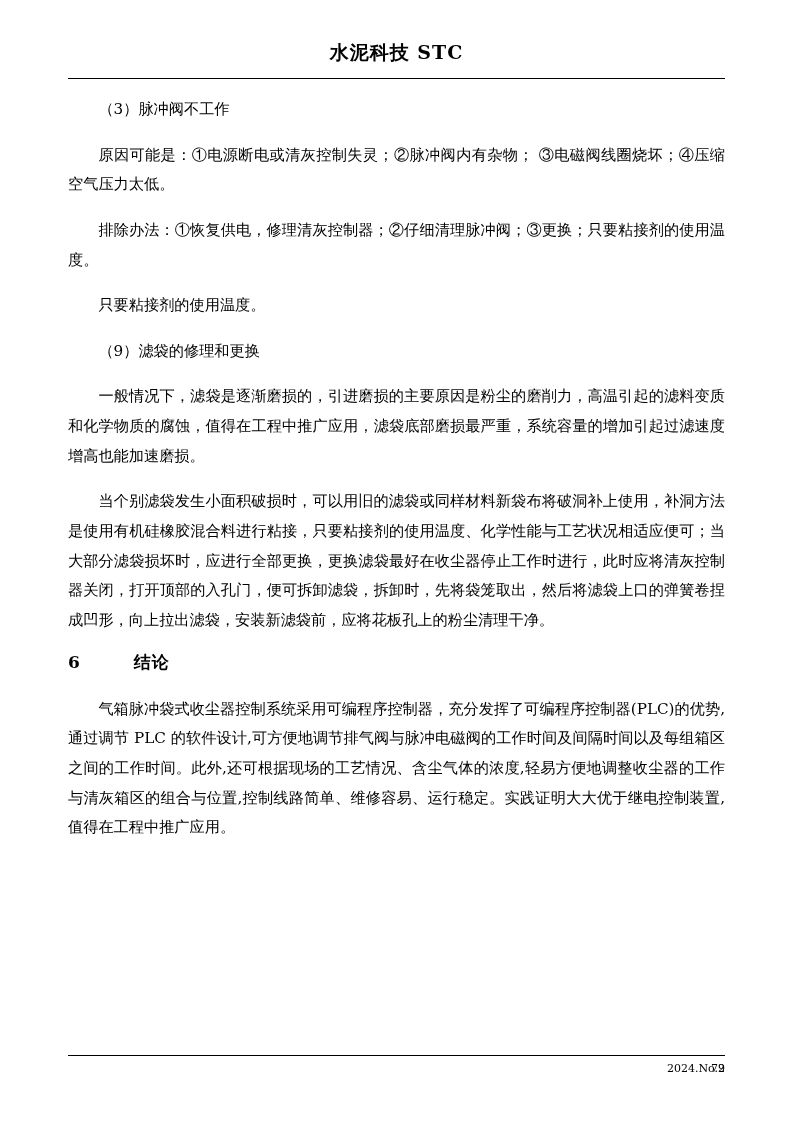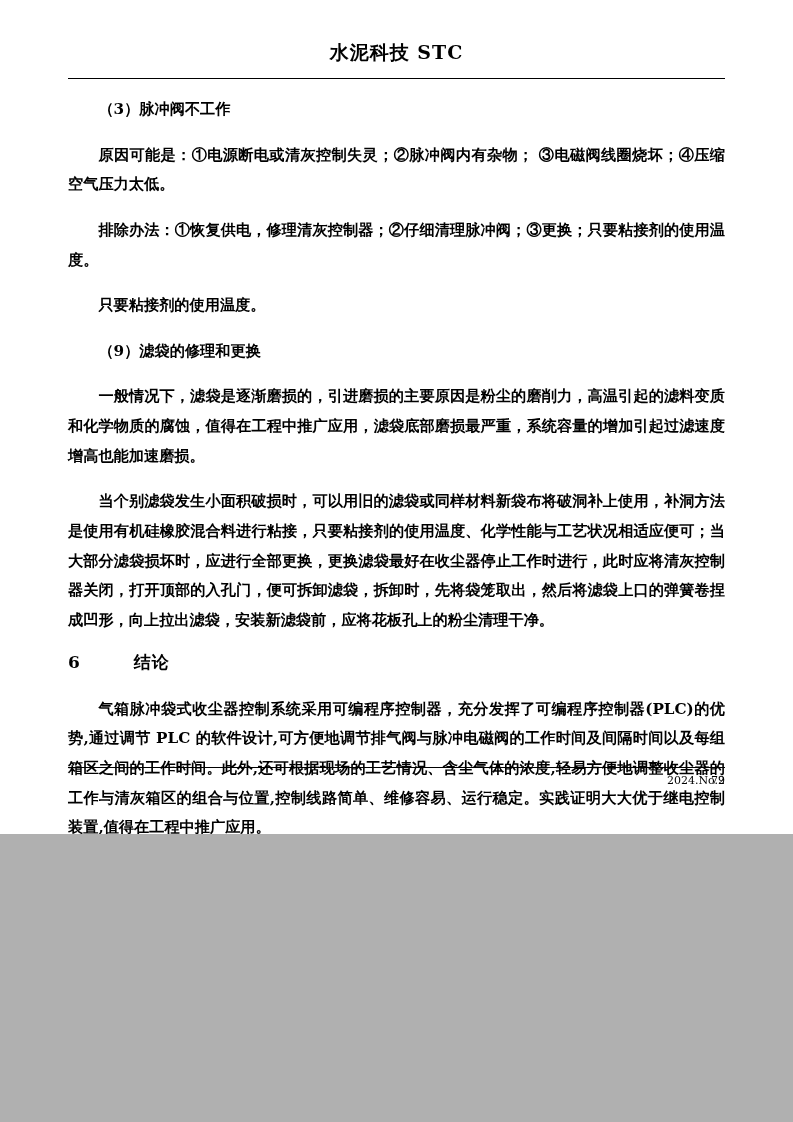--- a/index.html
+++ b/index.html
@@ -2,21 +2,21 @@
 <html><head>
 <meta charset="utf-8">
 <style>
   html, body {
     margin: 0;
     padding: 0;
     background: #b0b0b0;
   }
   .page {
     width: 793px;
-    height: 834px;
+    height: 1122px;
     background: #ffffff;
     margin: 0 auto;
     position: relative;
     box-sizing: border-box;
     font-family: "DejaVu Serif", "Liberation Serif", serif;
     color: #000000;
     overflow: hidden;
   }
   .page-inner {
     position: absolute;
@@ -44,21 +44,20 @@
   .body {
     margin-top: 14px;
     font-size: 15.2px;
     line-height: 1.95;
     text-align: justify;
     text-justify: inter-ideograph;
   }
   p.para {
     margin: 16px 0 0 0;
     text-indent: 2em;
-    font-weight: bold;
   }
   
   .section-heading {
     margin-top: 10px;
     margin-bottom: 2px;
     font-size: 17px;
     font-weight: bold;
     display: flex;
     align-items: baseline;
   }

